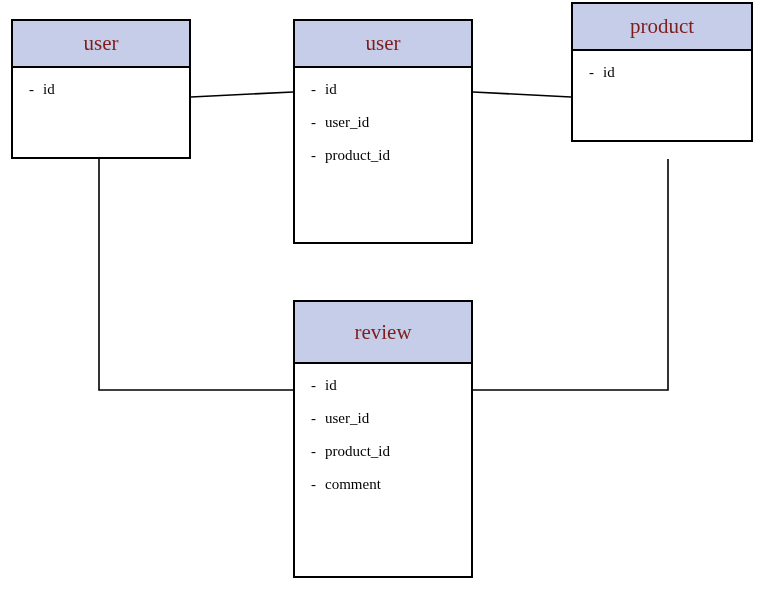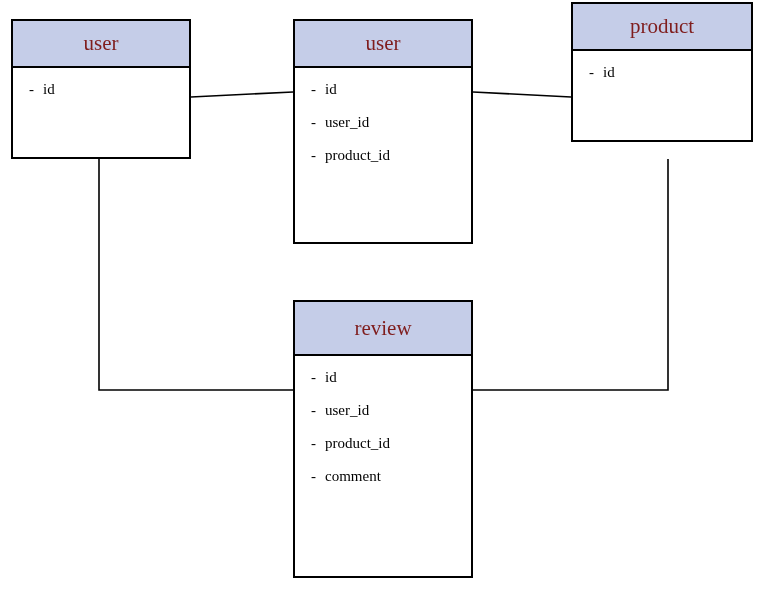--- a/index.html
+++ b/index.html
@@ -63,21 +63,21 @@
     display: inline;
   }
   
   #entity-user     { left: 11px;  top: 19px;  width: 180px; height: 140px; }
   #entity-user .entity-header   { height: 47px; }
   #entity-order    { left: 293px; top: 19px;  width: 180px; height: 225px; }
   #entity-order .entity-header  { height: 47px; }
   #entity-product  { left: 571px; top: 2px;  width: 182px; height: 140px; }
   #entity-product .entity-header{ height: 47px; }
   #entity-review   { left: 293px; top: 300px; width: 180px; height: 278px; }
-  #entity-review .entity-header { height: 54px; }
+  #entity-review .entity-header { height: 62px; }
 </style>
 </head>
 <body>
 
 <div id="canvas">
 
   <svg id="edge-layer" viewBox="0 0 769 595" xmlns="http://www.w3.org/2000/svg">
 
     <polyline points="191,97 293,92" fill="none" stroke="#000000" stroke-width="1.6"></polyline>
 

